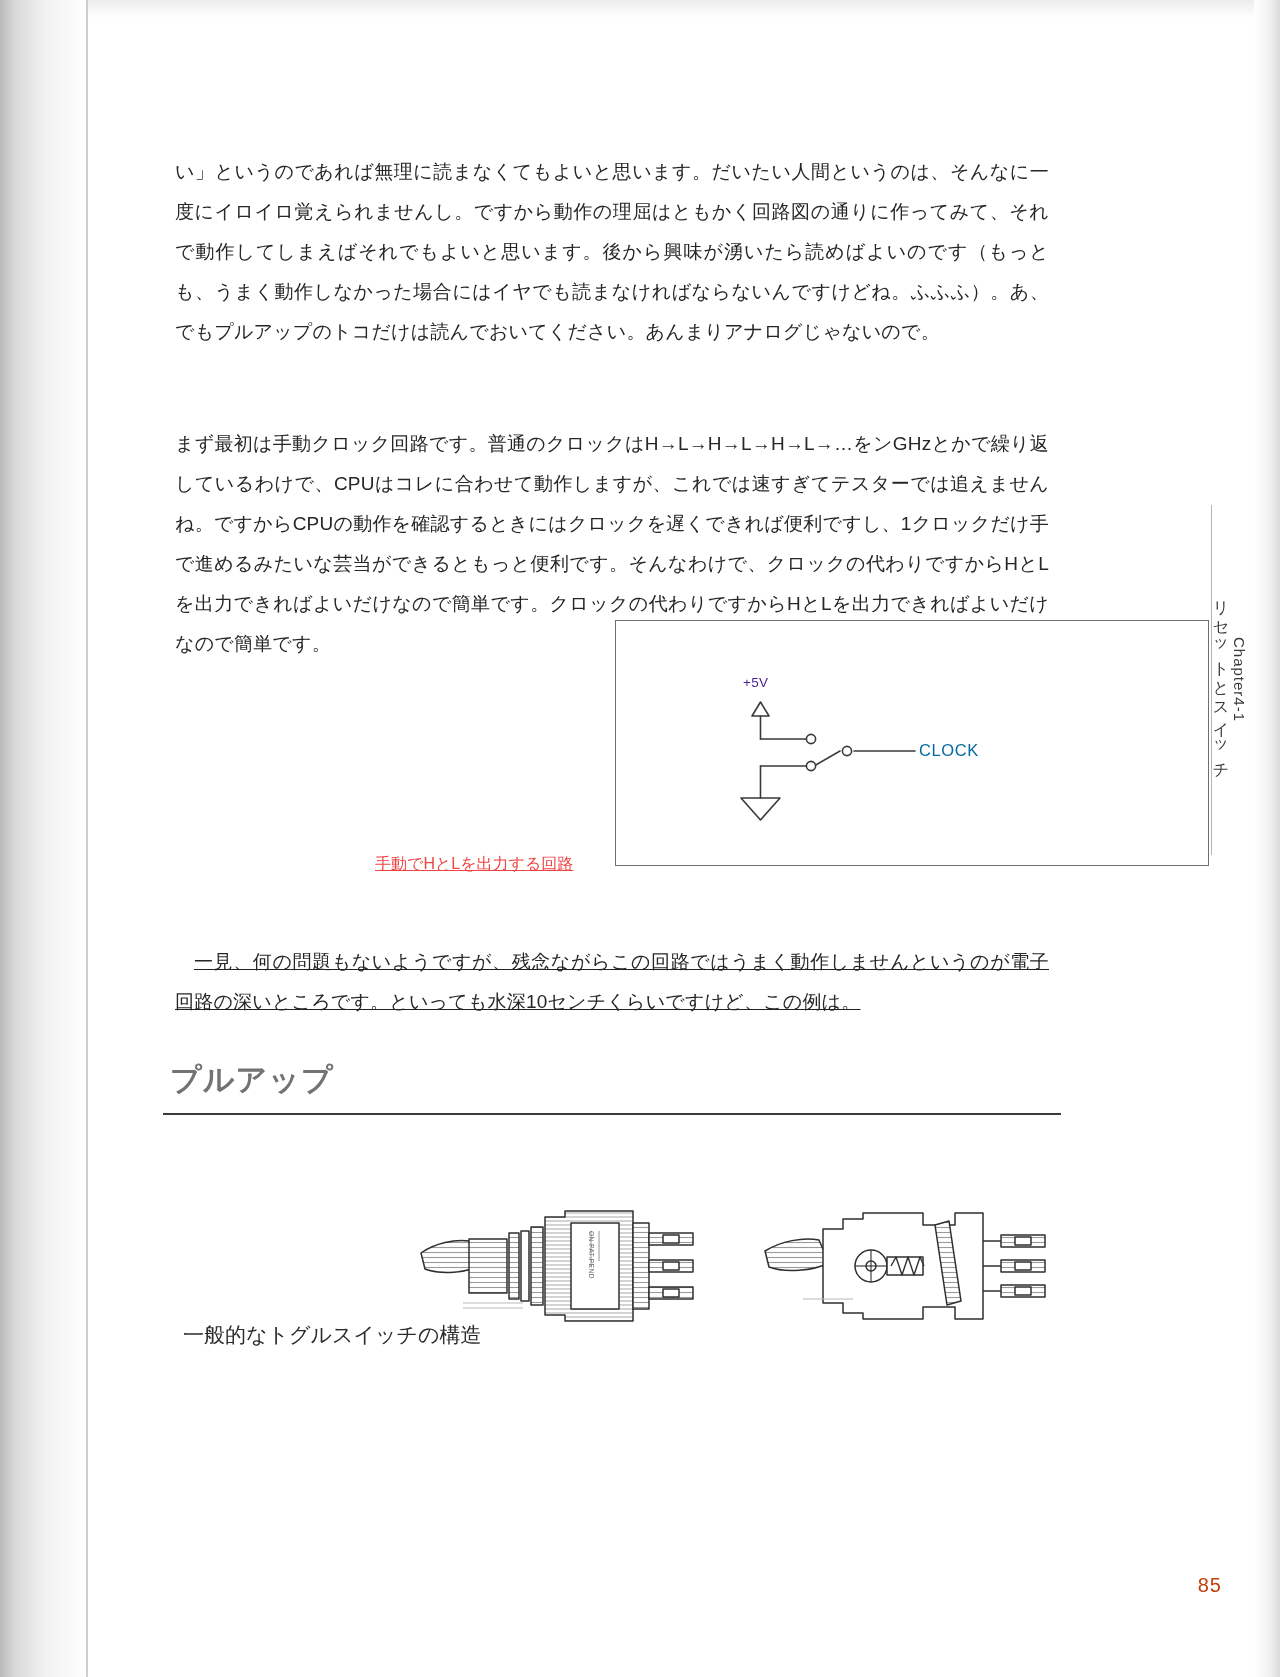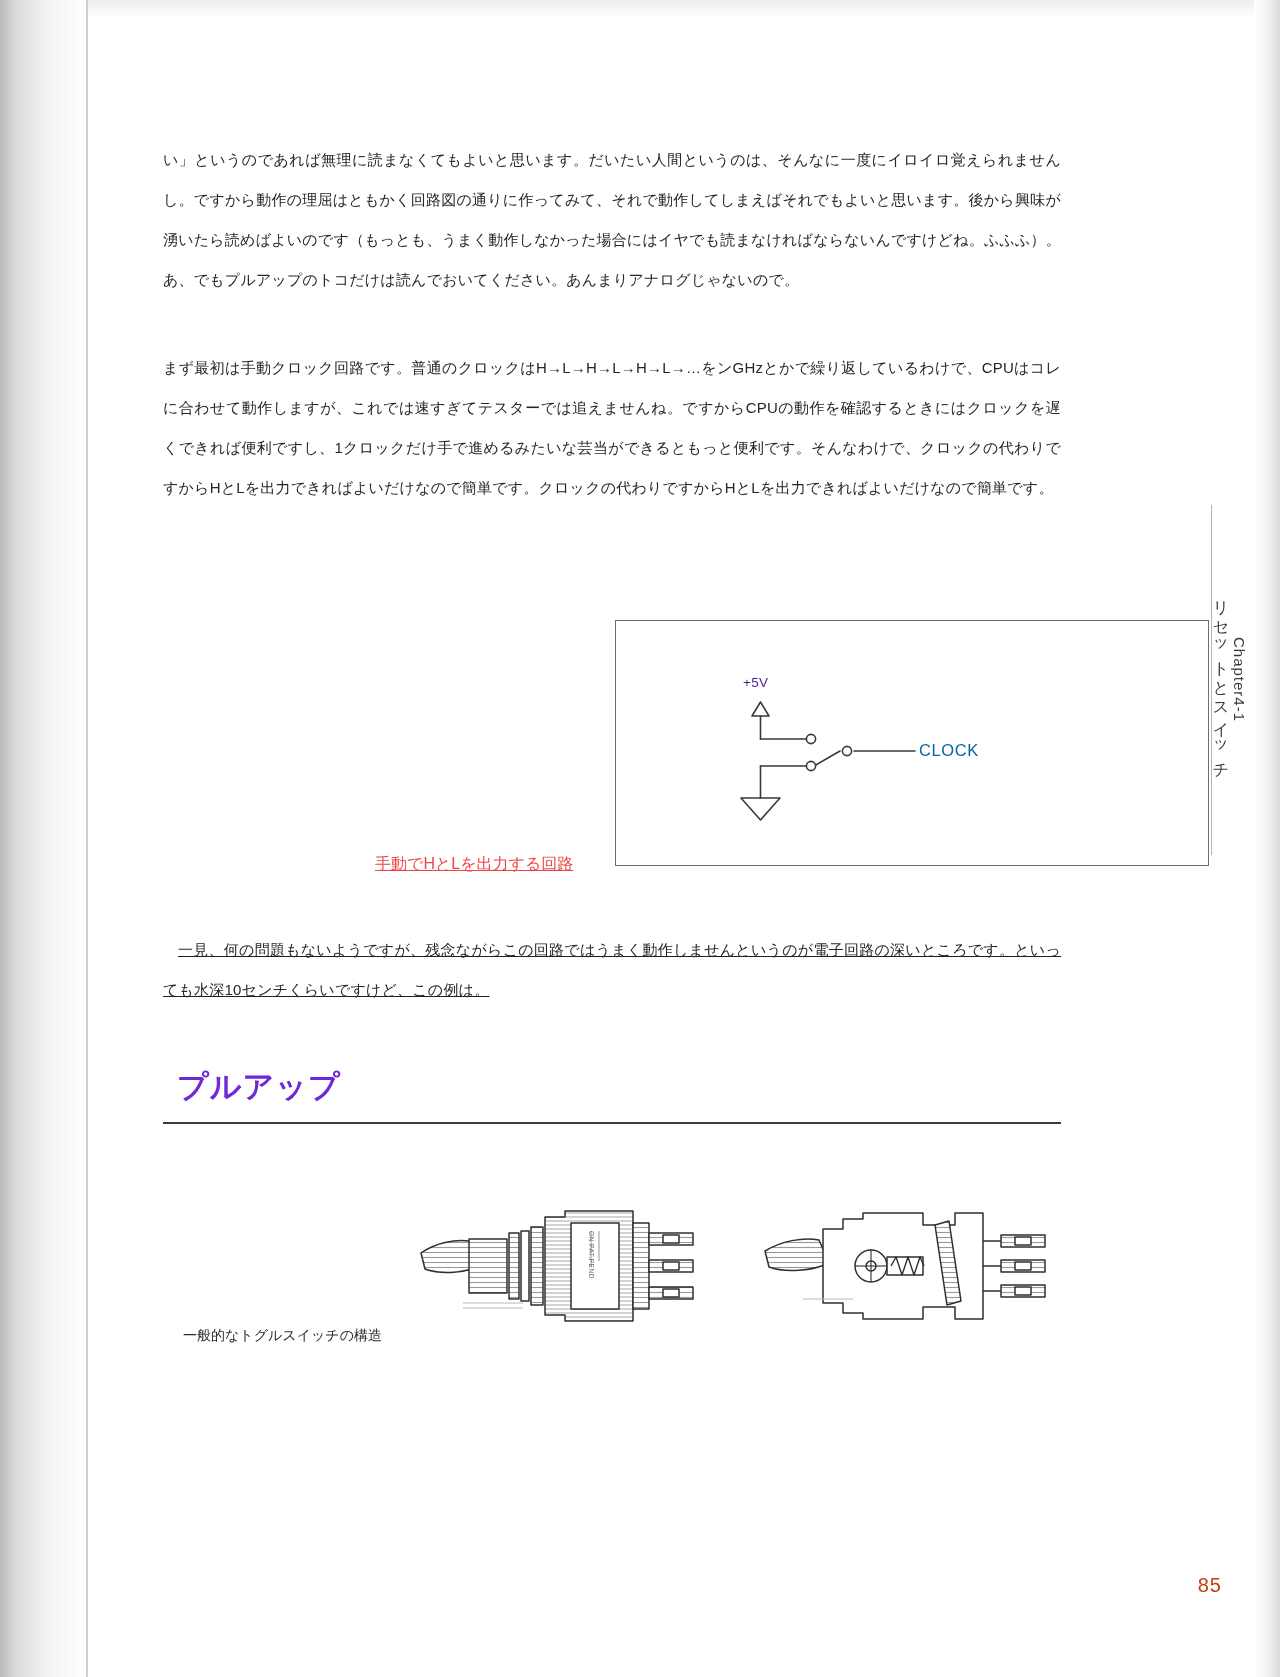--- a/index.html
+++ b/index.html
@@ -46,27 +46,27 @@
   }
 
   
   .content {
     position: absolute;
     left: 163px;
     top: 140px;
     width: 898px;
   }
   .para {
-    font-size: 15px;
+    font-size: 19px;
     line-height: 40px;
     letter-spacing: 0.2px;
     color: #282527;
     text-align: justify;
     text-justify: inter-character;
-    margin: 0;
+    margin: 12px;
   }
   .para.indent { text-indent: 1em; }
 
   .gap-a { height: 48px; }
 
   
   .figure1-wrap {
     position: absolute;
     left: 163px;
     top: 620px;
@@ -97,26 +97,26 @@
   .circuit-svg { position: absolute; left: 0; top: 0; }
 
   
   .section-head {
     position: absolute;
     left: 163px;
     top: 1052px;
     width: 898px;
   }
   .section-head h2 {
-    margin: 14px;
+    margin: 7px;
     font-size: 31px;
     line-height: 42px;
     font-weight: 700;
     letter-spacing: 1px;
-    color: #6d28d9;
+    color: #737373;
   }
   .section-rule {
     margin-top: 12px;
     width: 898px;
     height: 2px;
     background: #3b3b3b;
   }
 
   .after-head {
     position: absolute;
@@ -130,21 +130,21 @@
     position: absolute;
     left: 163px;
     top: 1195px;
     width: 898px;
     height: 160px;
   }
   .fig2-caption {
     position: absolute;
     left: 20px;
     top: 130px;
-    font-size: 14px;
+    font-size: 21px;
     line-height: 20px;
     color: #2b2b2b;
     white-space: nowrap;
     font-weight: 500;
   }
 
   
   .side-tab {
     position: absolute;
     right: 26px;

